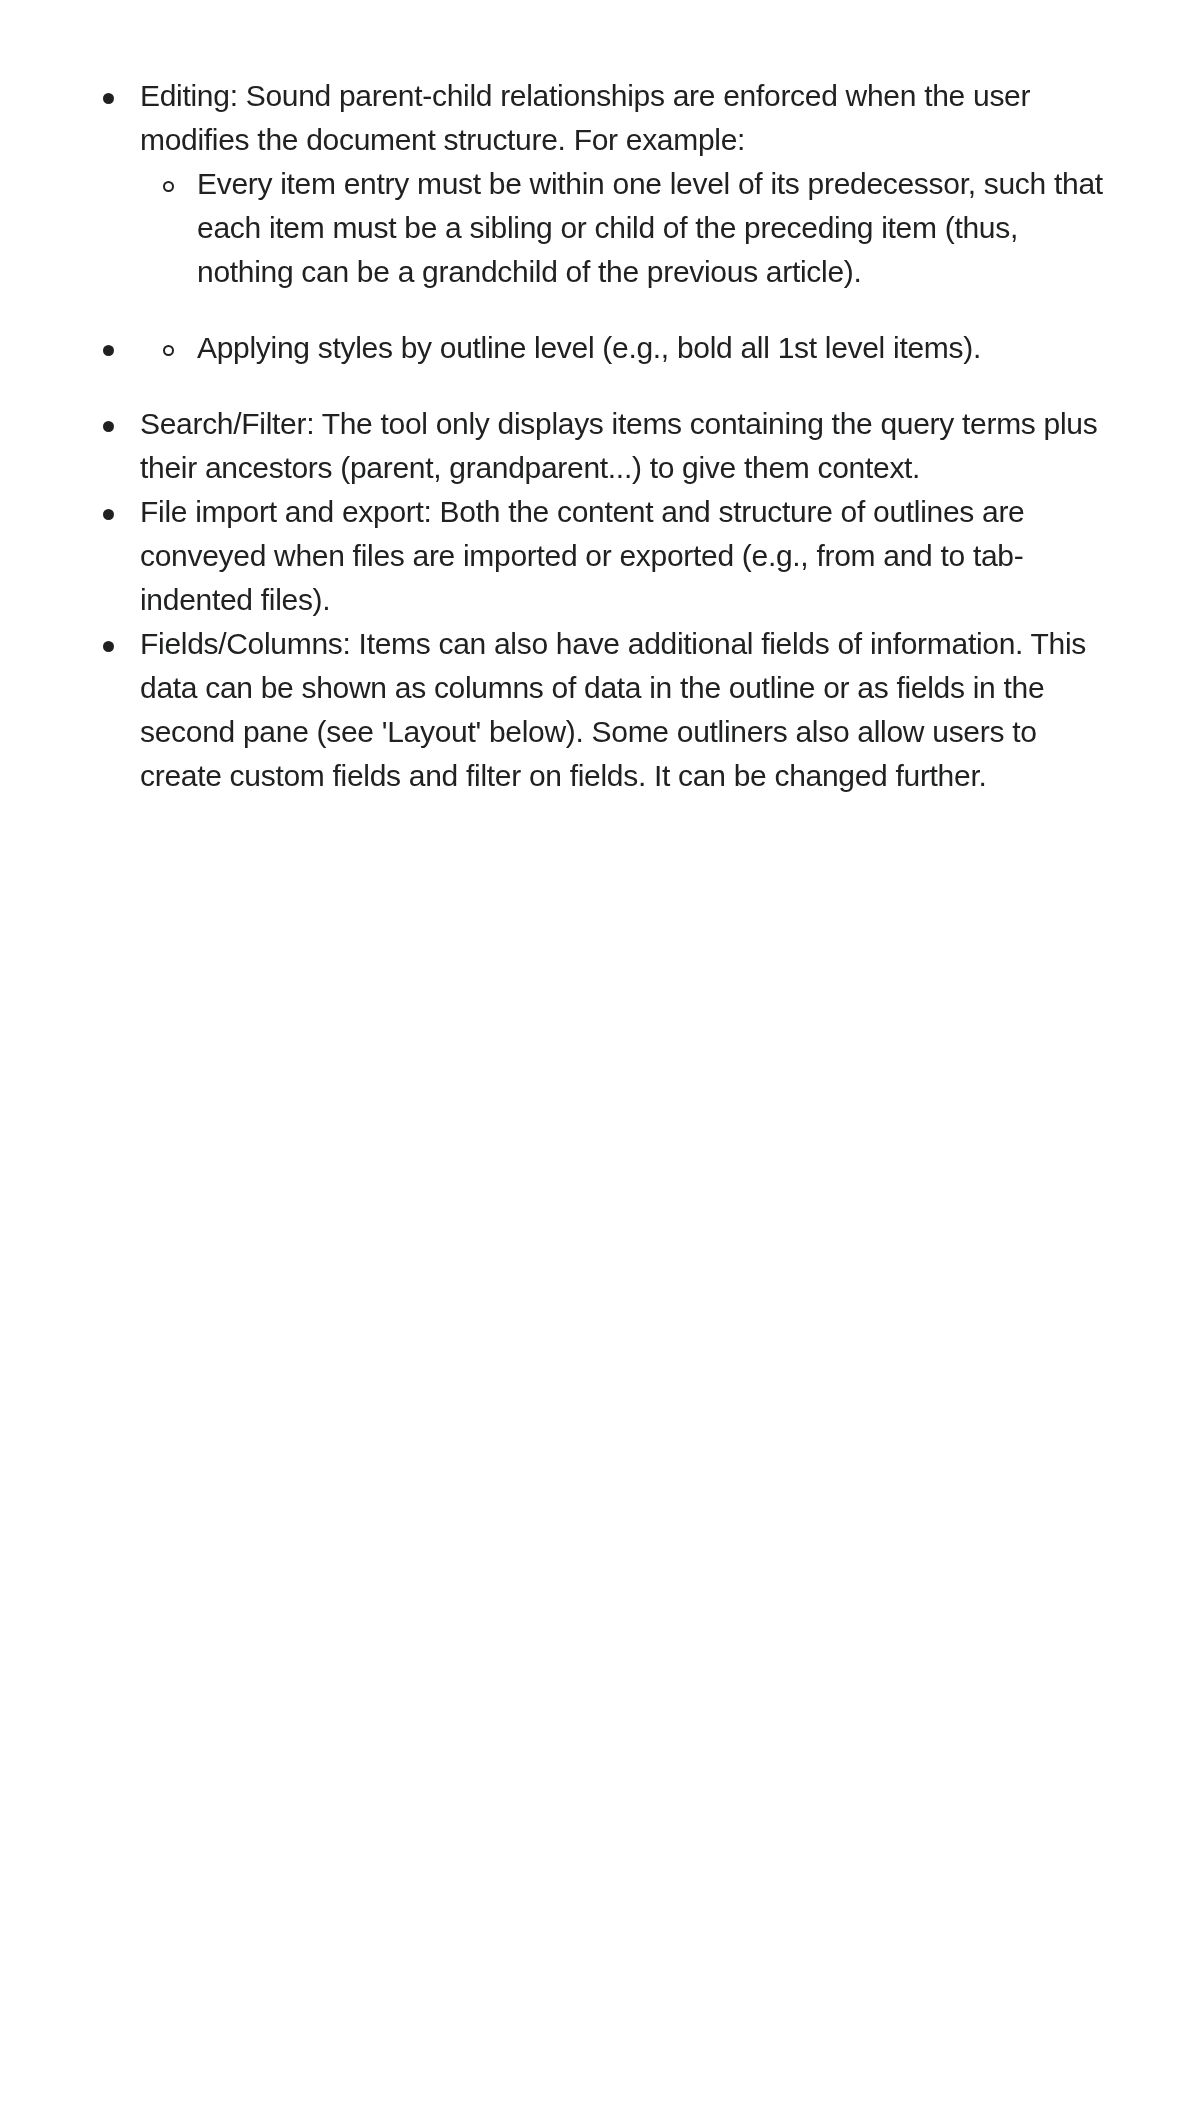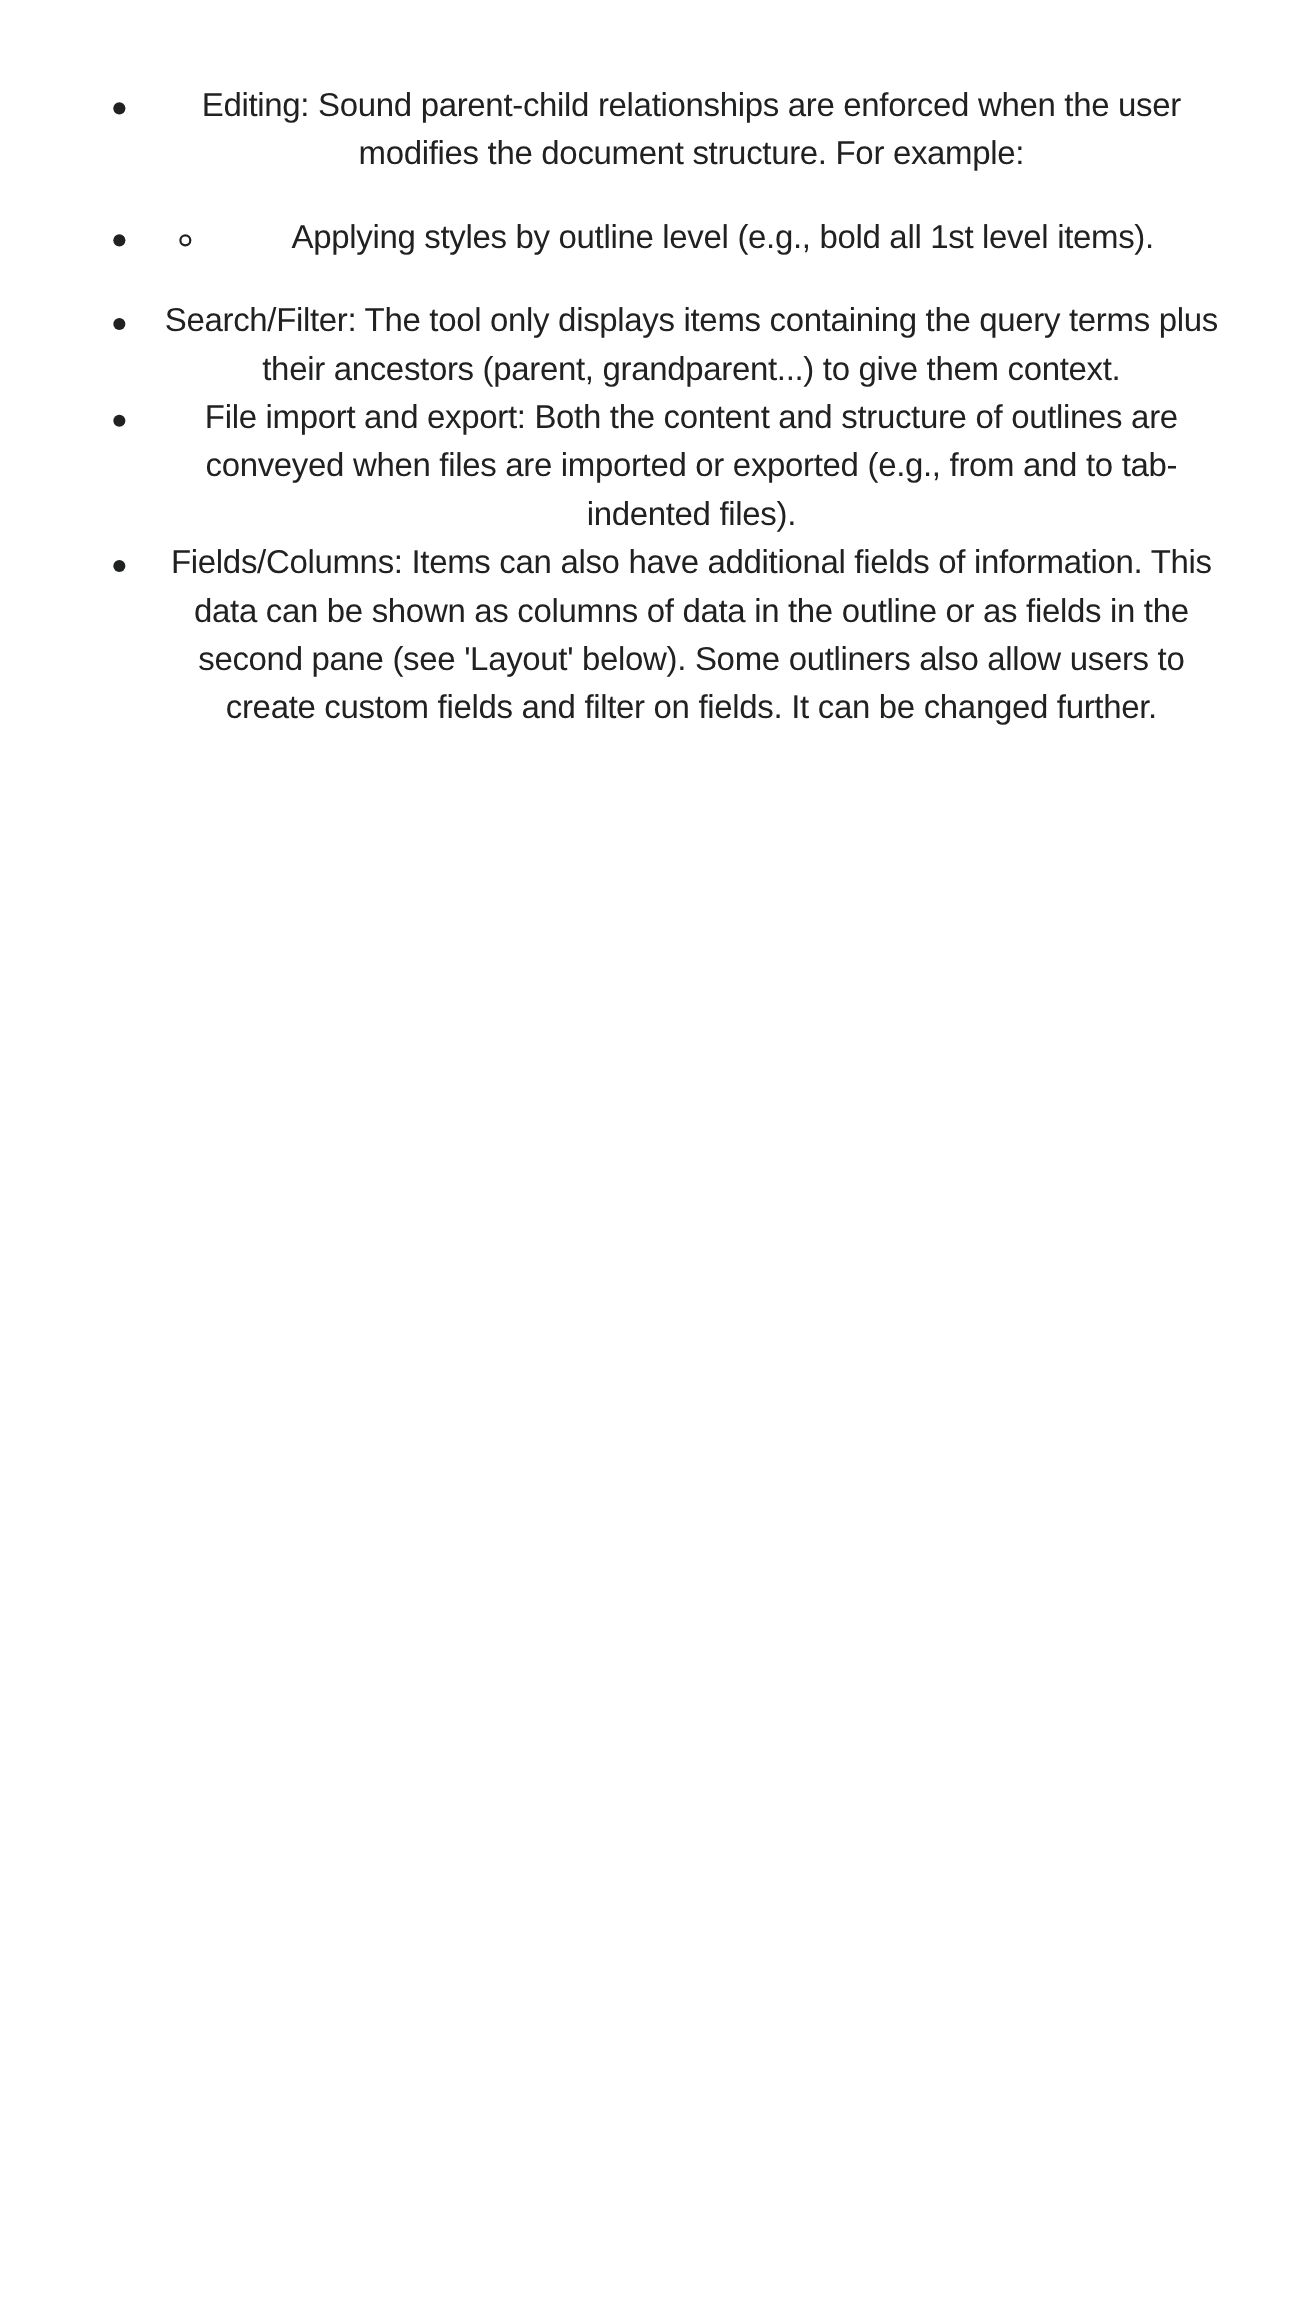--- a/index.html
+++ b/index.html
@@ -11,21 +11,20 @@
     overflow: hidden;
   }
   .article {
     box-sizing: border-box;
     padding: 74px 70px 0 140px;
   }
   ul.outline, ul.sublist {
     list-style: none;
     margin: 0;
     padding: 0;
-    text-align: center;
   }
   ul.outline {
     font-size: 30px;
     line-height: 44px;
     letter-spacing: -0.3px;
     color: #202122;
     max-width: 1010px;
   }
   ul.outline li { position: relative; }
   .item-text, .subitem-text {
@@ -60,20 +59,26 @@
 </head>
 <body style="background: rgb(255, 255, 255);">
 
 <div class="article">
   <ul class="outline" id="outline-root" style="color: rgb(32, 33, 34);">
       <li>
     <span class="marker-disc"></span>
     <span class="item-text">Editing: Sound parent-child relationships are enforced when the user
 modifies the document structure. For example:</span>
   <ul class="sublist">
+          <li>
+    <span class="marker-circle"></span>
+    <span class="subitem-text">Every item entry must be within one level of its predecessor, such that
+each item must be a sibling or child of the preceding item (thus,
+nothing can be a grandchild of the previous article).</span>
+  </li>
         </ul>
       </li>
       <li>
     <span class="marker-disc"></span>
   <ul class="sublist">
           <li>
     <span class="marker-circle"></span>
     <span class="subitem-text">Applying styles by outline level (e.g., bold all 1st level items).</span>
   </li>
         </ul>

